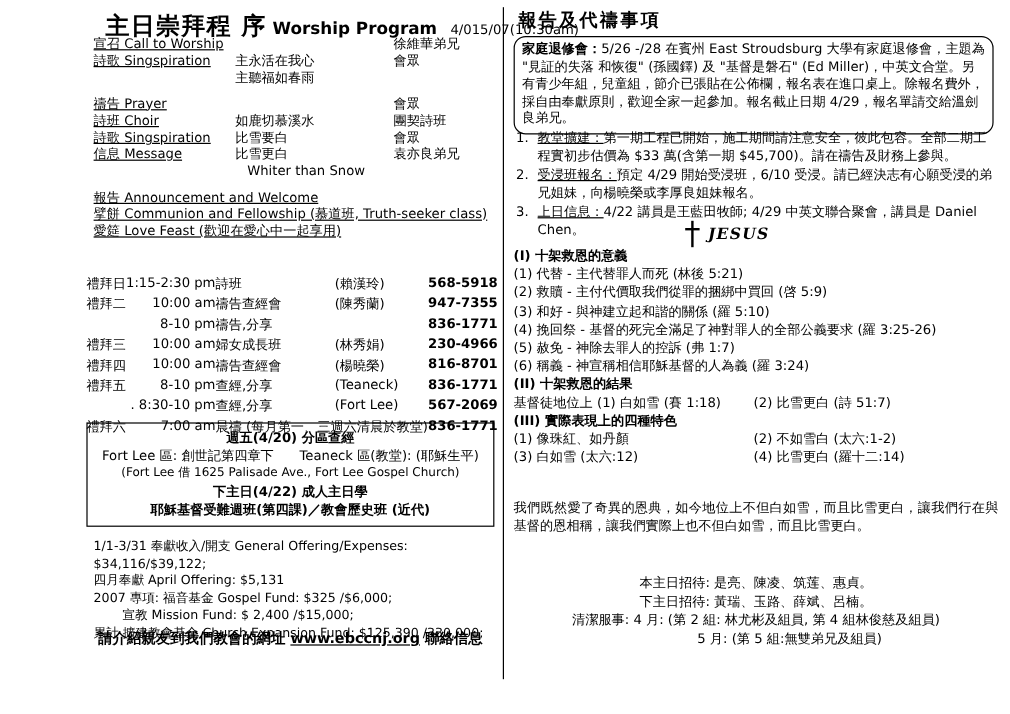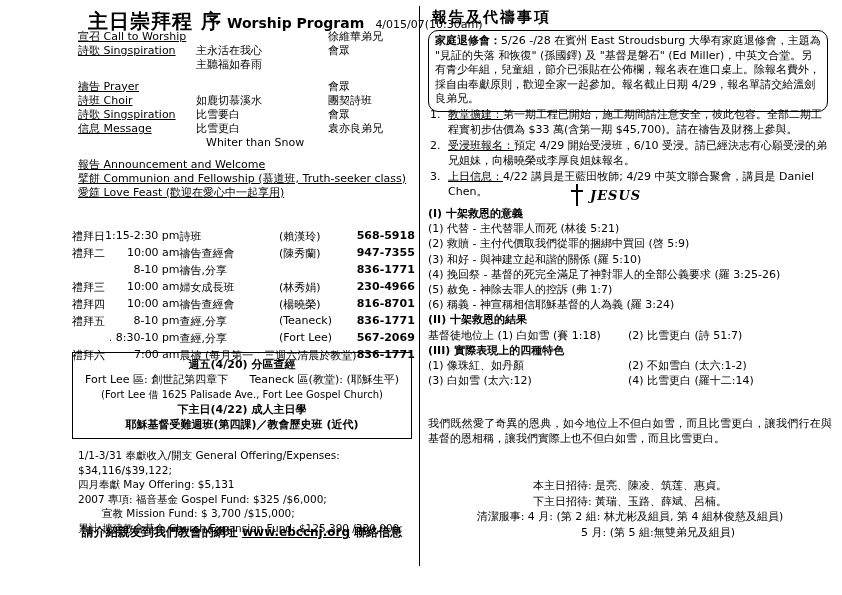--- a/index.html
+++ b/index.html
@@ -398,23 +398,23 @@
         <span>Fort Lee 區: 創世記第四章下</span>
         <span>Teaneck 區(教堂): (耶穌生平)</span>
       </div>
       <div class="small">(Fort Lee 借 1625 Palisade Ave., Fort Lee Gospel Church)</div>
       <div class="b1">下主日(4/22) 成人主日學</div>
       <div class="b1">耶穌基督受難週班(第四課)／教會歷史班 (近代)</div>
     </div>
 
     <div class="fin">
       <div>1/1-3/31 奉獻收入/開支 General Offering/Expenses: $34,116/$39,122;</div>
-      <div>四月奉獻 May Offering: $5,131</div>
+      <div>四月奉獻 April Offering: $5,131</div>
       <div>2007 專項:  福音基金 Gospel Fund: $325 /$6,000;</div>
-      <div class="ind">宣教 Mission Fund: $ 3,700 /$15,000;</div>
+      <div class="ind">宣教 Mission Fund: $ 2,400 /$15,000;</div>
       <div>累計 擴建教會基金 Church Expansion Fund: $125,390 /330,000;</div>
     </div>
 
     <div class="foot">
       <span>請介紹親友到我們教會的網址</span>
       <span class="url">www.ebccnj.org</span>
       <span>聯絡信息</span>
     </div>
   </div>
 

